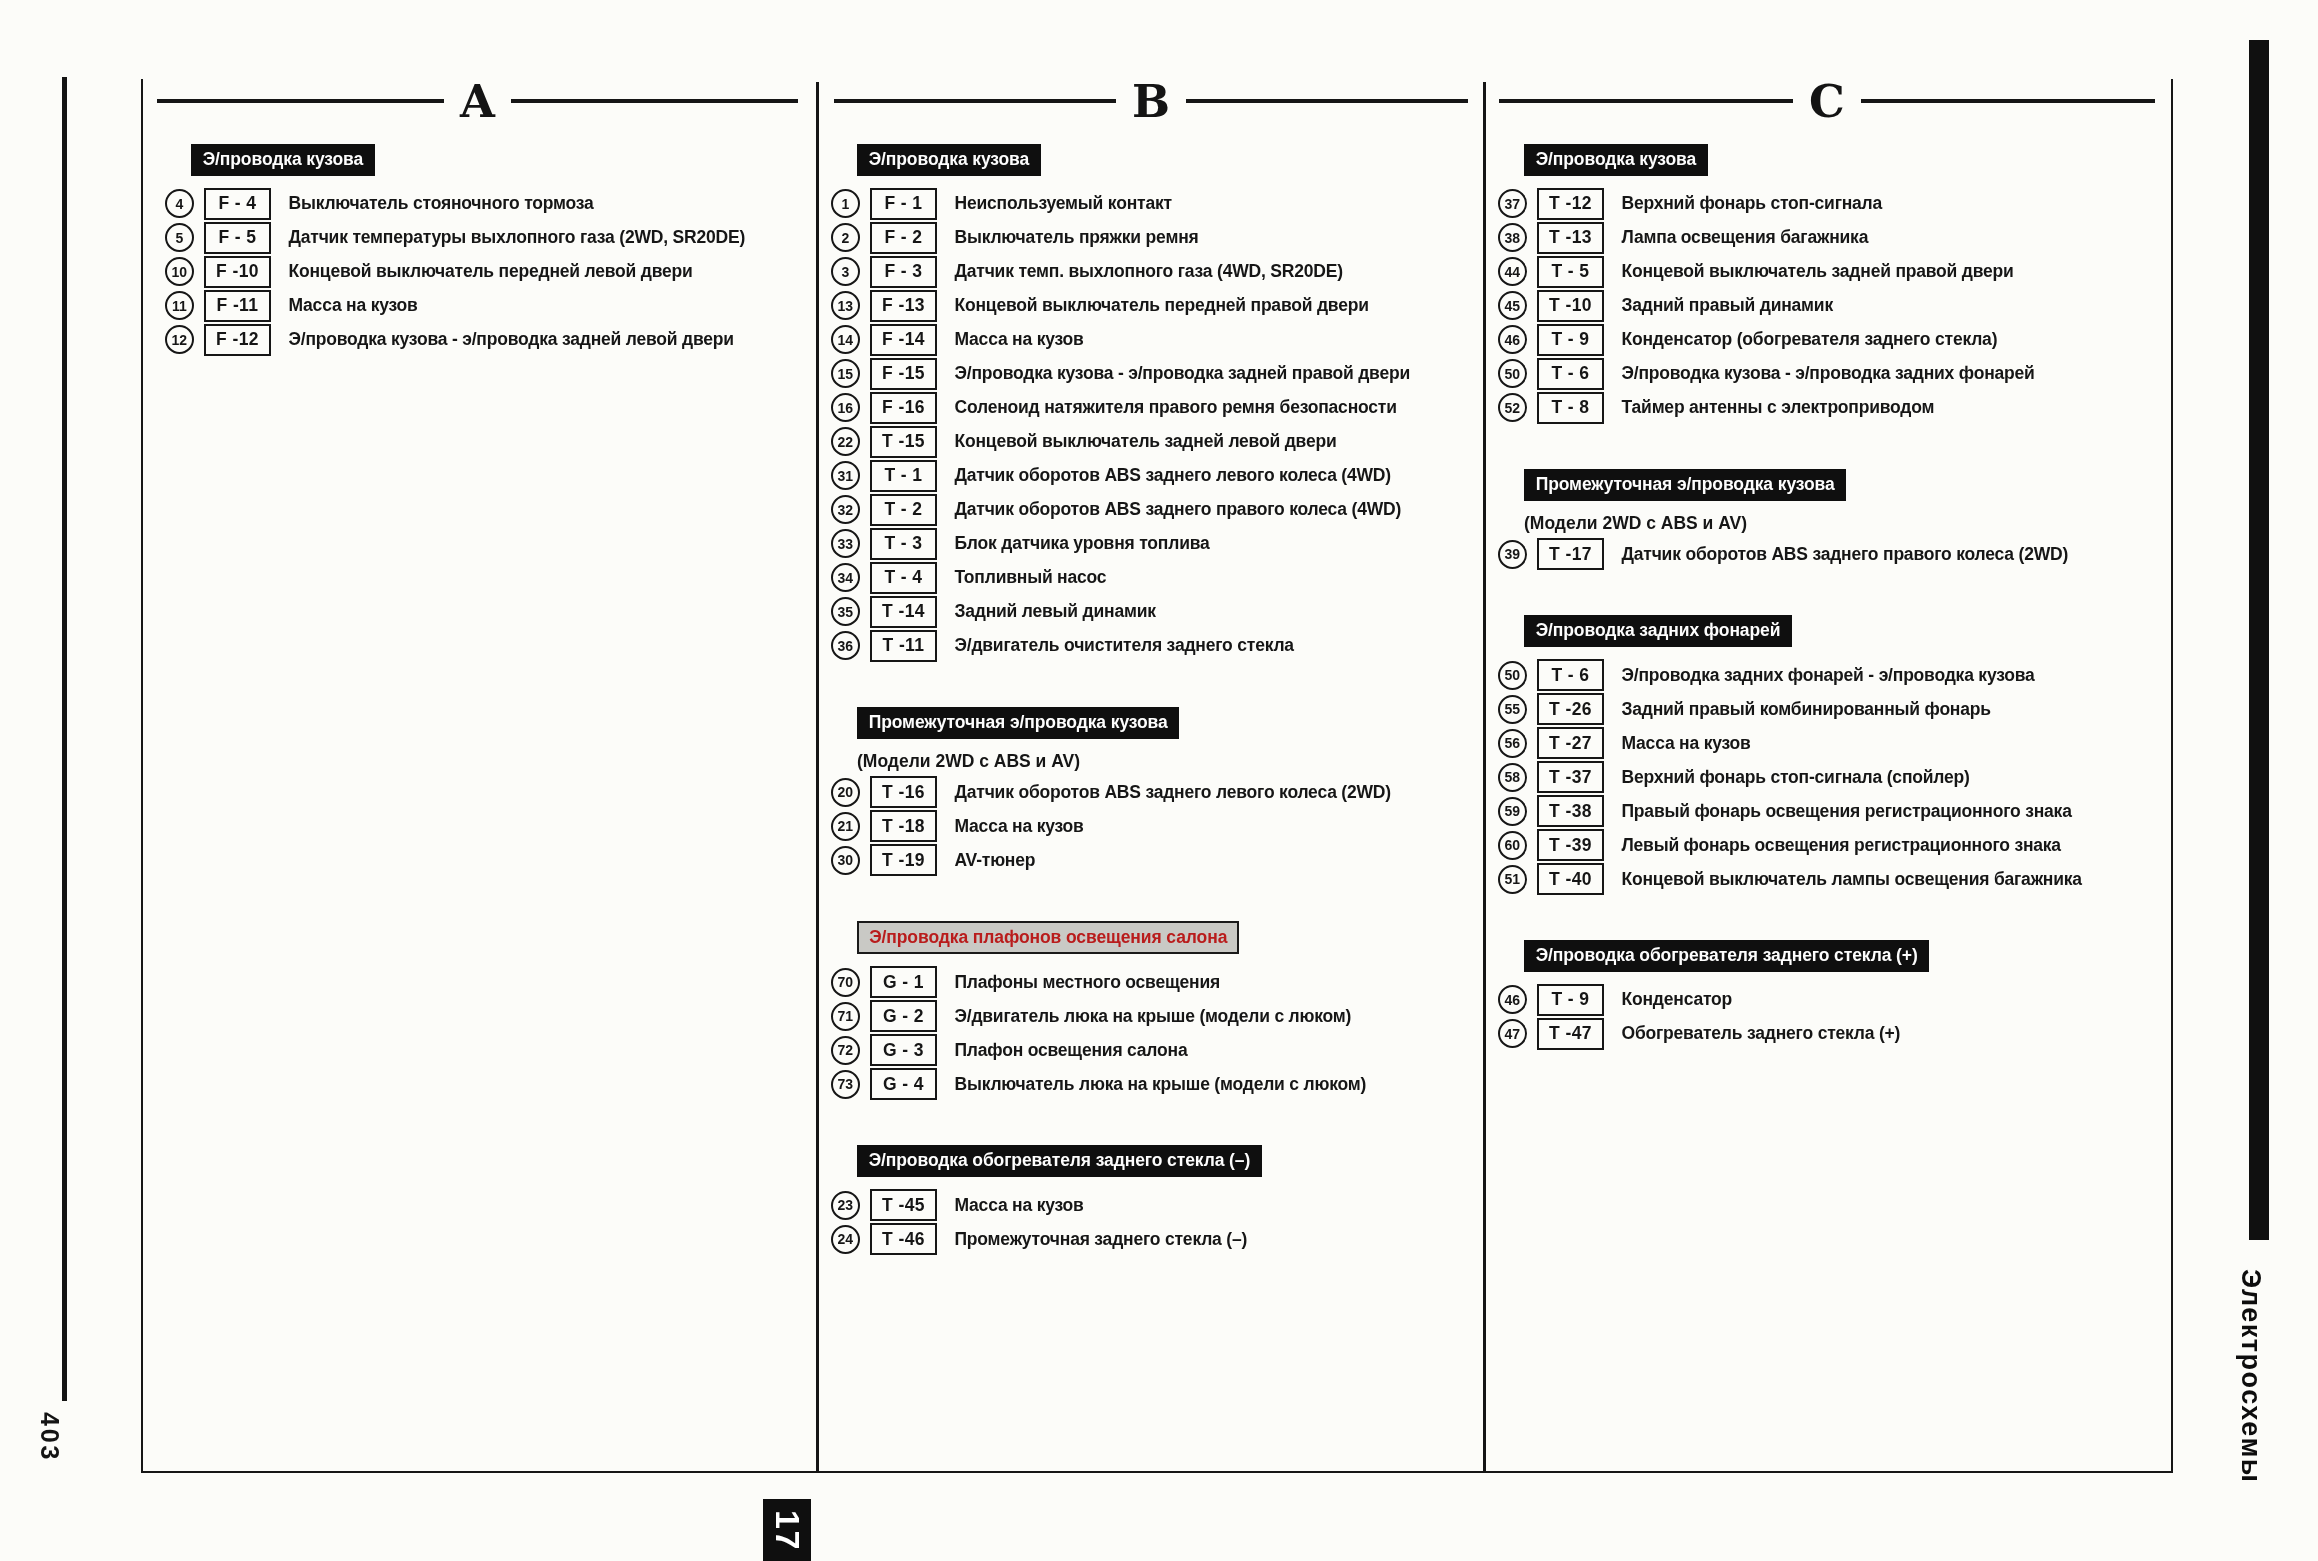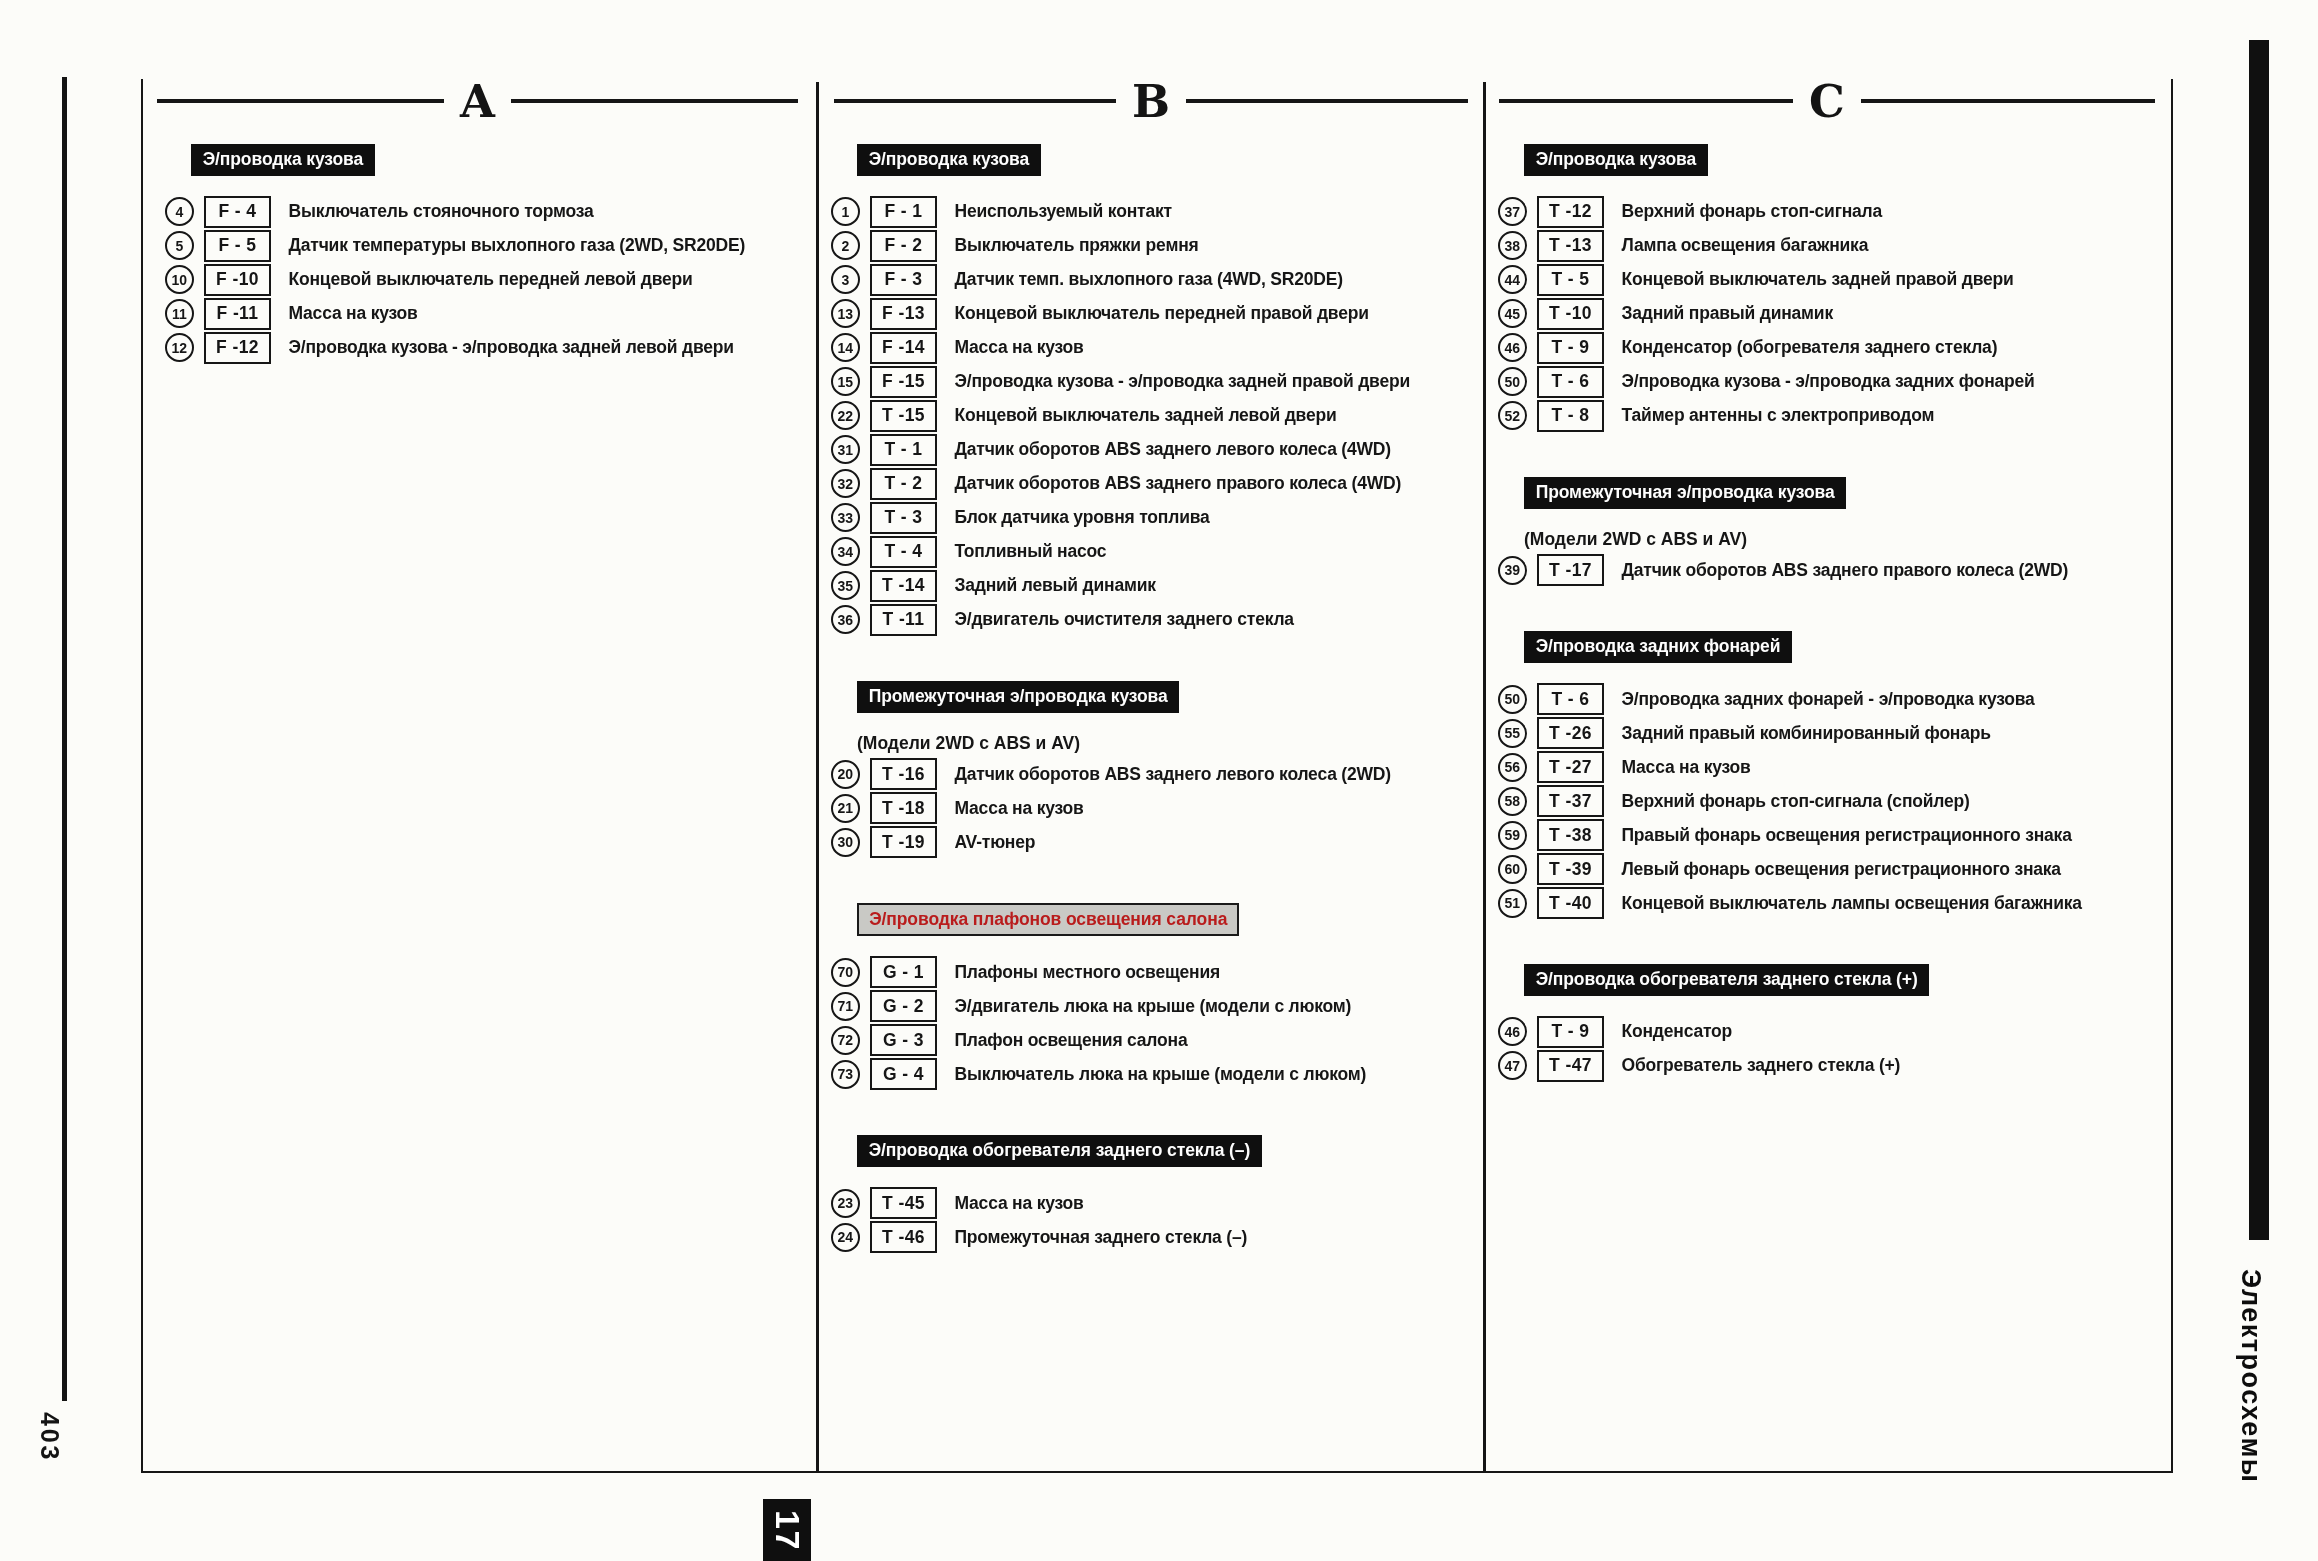--- a/index.html
+++ b/index.html
@@ -50,21 +50,21 @@
   .colhead.h-b{left:834px;width:634px;}
   .colhead.h-c{left:1499px;width:656px;}
   
   .column{position:absolute;top:144px;}
   .column.c-a{left:159px;width:652px;}
   .column.c-b{left:825px;width:652px;}
   .column.c-c{left:1492px;width:674px;}
   .section{margin-top:0;}
   .section + .section{margin-top:44px;}
   .badge{
-    display:inline-block;margin-left:32px;margin-bottom:19px;
+    display:inline-block;margin-left:32px;margin-bottom:11px;
     padding:5.1px 11.7px 5.8px 11.7px;
     font-weight:700;font-size:17.5px;letter-spacing:-0.1px;
     background:#0f0f0f;color:#fdfdfd;
   }
   .badge.gray{
     background:#c9c9c5;color:#b91c1c;border:2.2px solid #1a1a1a;padding:3.6px 10.2px 4.4px 10.2px;
   }
   .subtitle{
     margin:1.5px 0 2.9px 32px;
     font-weight:700;font-size:17.5px;color:#161616;
@@ -159,20 +159,24 @@
           <span class="desc">Концевой выключатель передней правой двери</span>
         </div><div class="row">
           <span class="circ">14</span>
           <span class="code">F -14</span>
           <span class="desc">Масса на кузов</span>
         </div><div class="row">
           <span class="circ">15</span>
           <span class="code">F -15</span>
           <span class="desc">Э/проводка кузова - э/проводка задней правой двери</span>
         </div><div class="row">
+          <span class="circ">16</span>
+          <span class="code">F -16</span>
+          <span class="desc">Соленоид натяжителя правого ремня безопасности</span>
+        </div><div class="row">
           <span class="circ">22</span>
           <span class="code">T -15</span>
           <span class="desc">Концевой выключатель задней левой двери</span>
         </div><div class="row">
           <span class="circ">31</span>
           <span class="code">T - 1</span>
           <span class="desc">Датчик оборотов ABS заднего левого колеса (4WD)</span>
         </div><div class="row">
           <span class="circ">32</span>
           <span class="code">T - 2</span>

